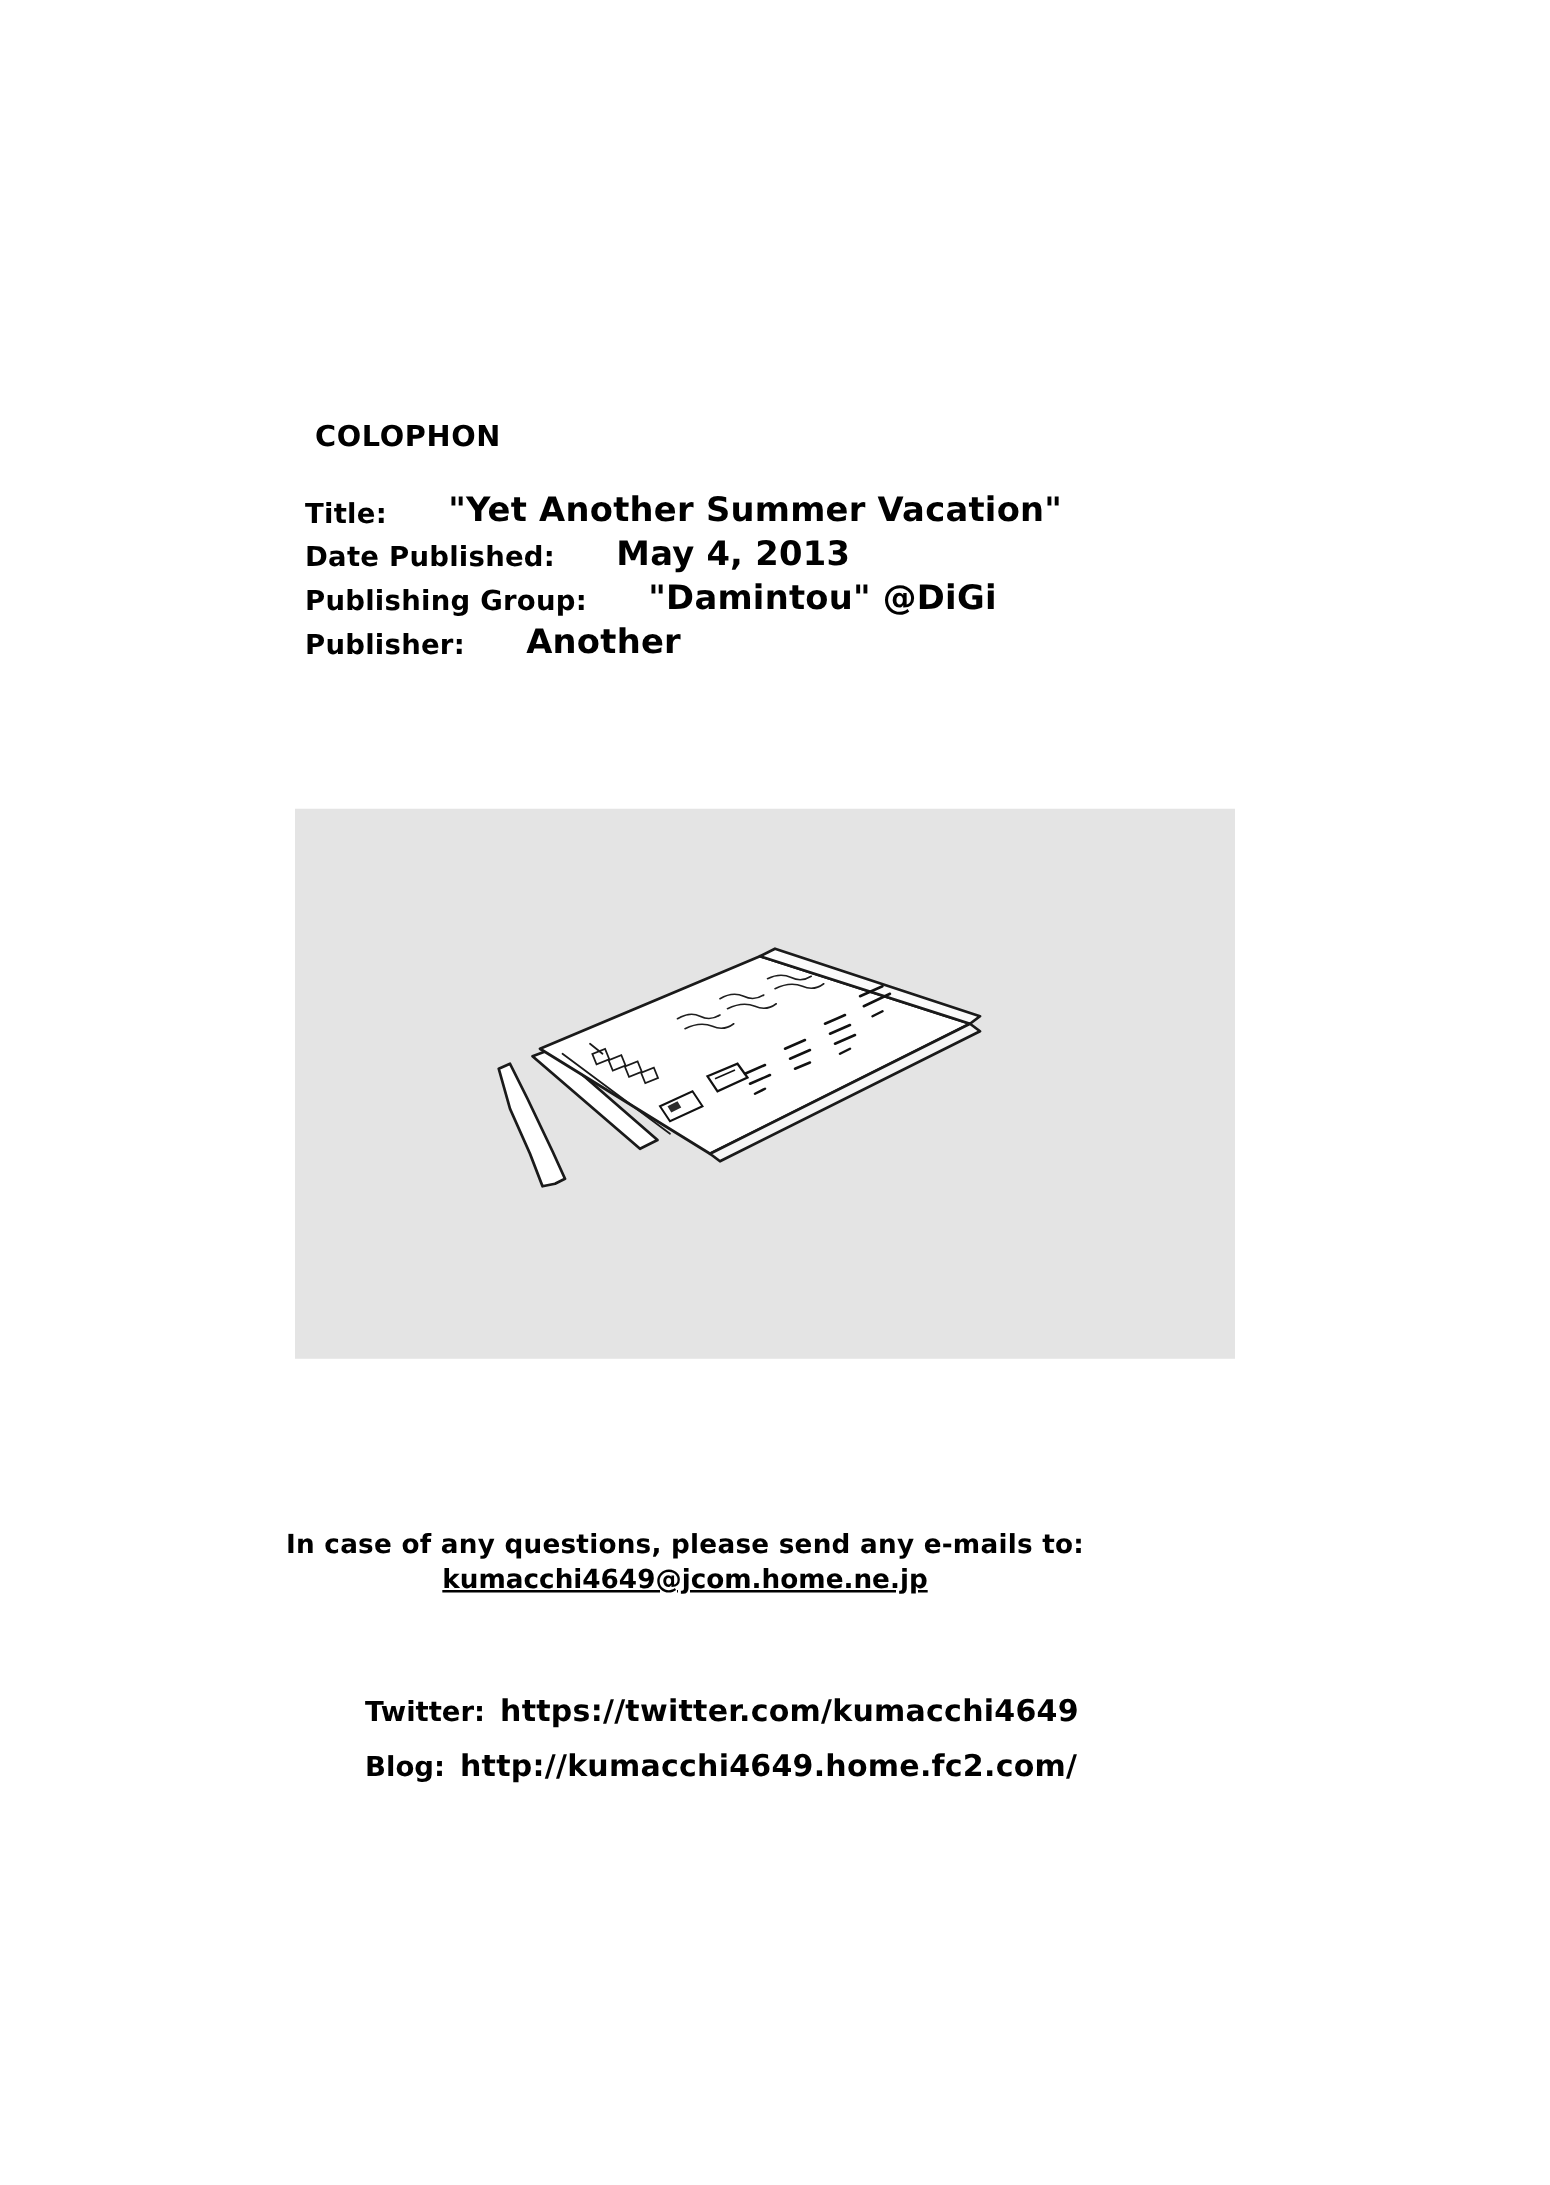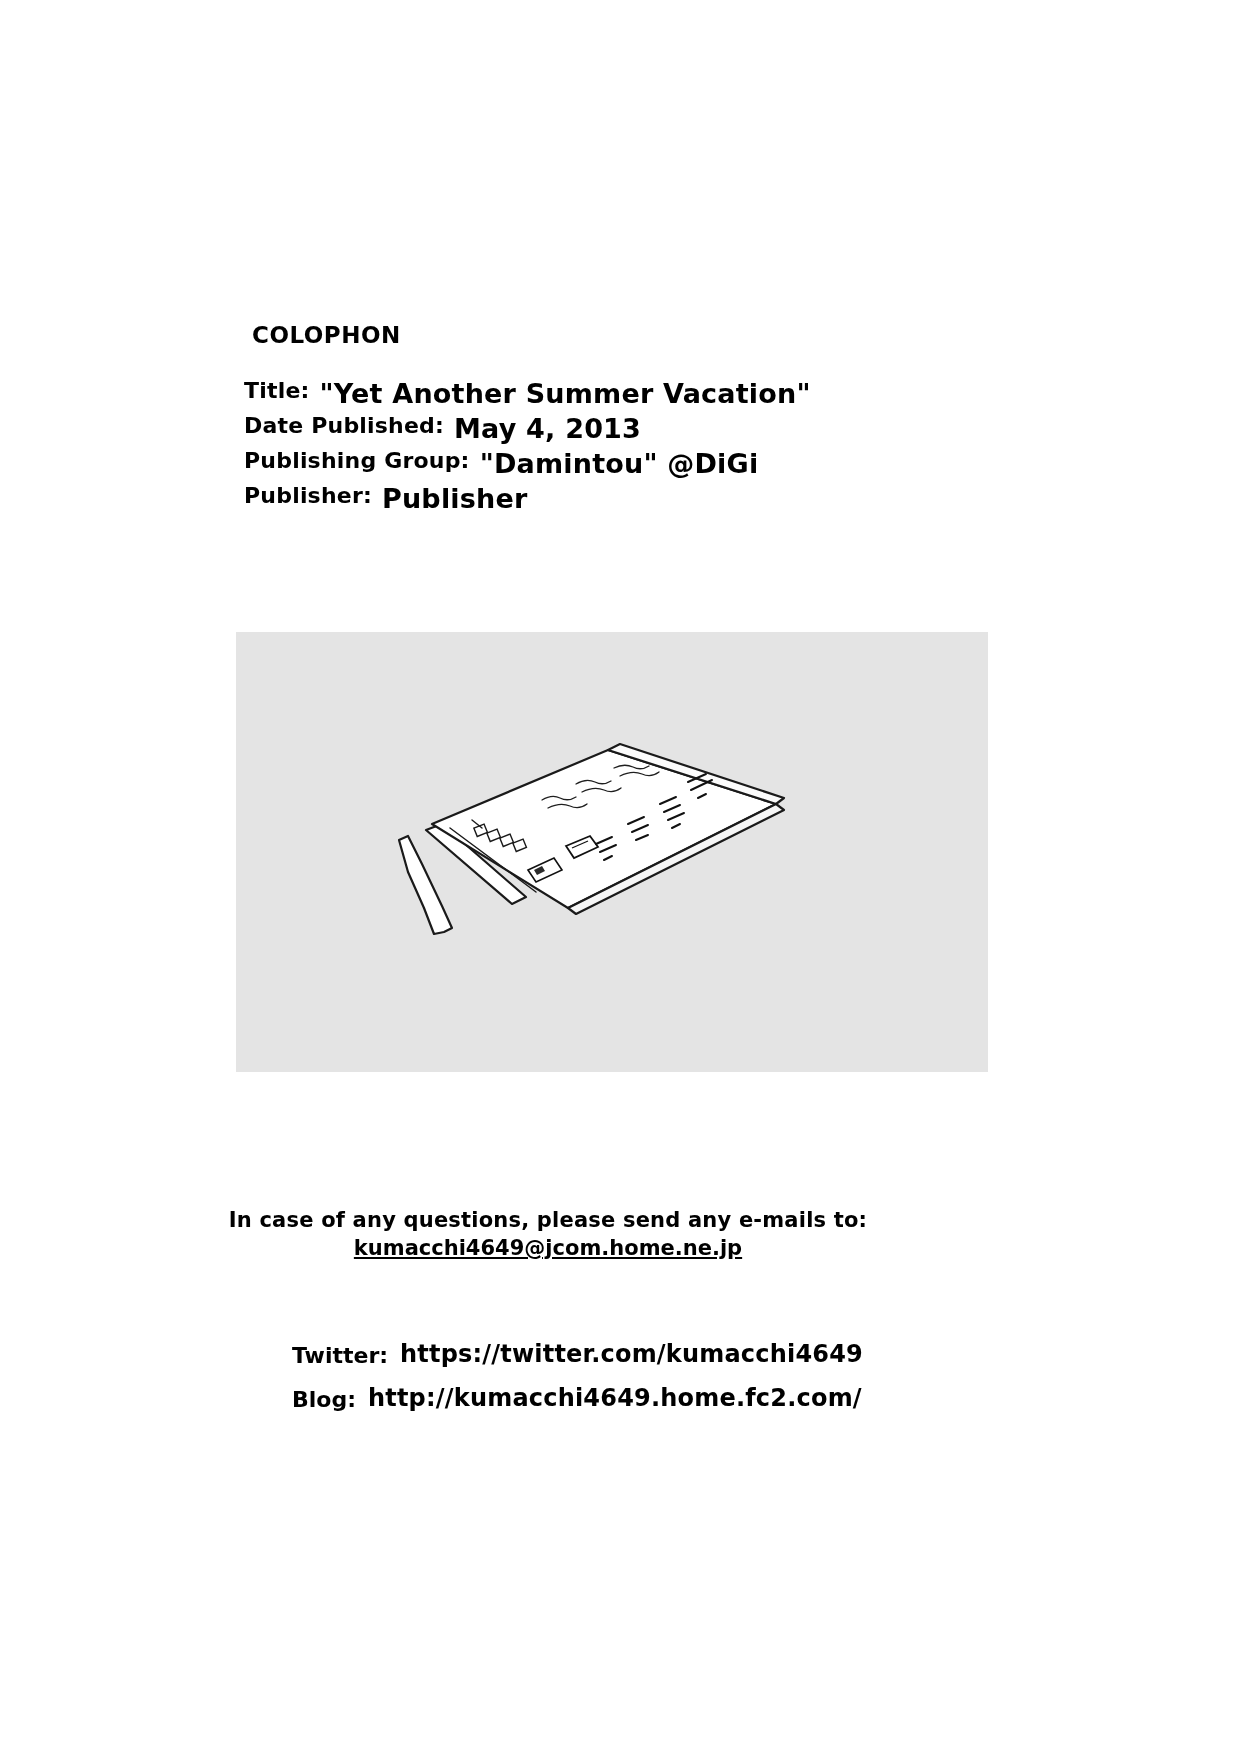--- a/index.html
+++ b/index.html
@@ -12,20 +12,21 @@
     background: #ffffff;
     font-family: "DejaVu Sans", sans-serif;
     color: #000000;
     position: relative;
     overflow: hidden;
   }
 
   .page {
     position: absolute;
     inset: 0;
+    margin-top: 15px;
   }
 
   
   .colophon-heading {
     position: absolute;
     left: 252px;
     top: 322px;
     font-size: 23px;
     font-weight: bold;
     letter-spacing: 0.5px;
@@ -33,23 +34,24 @@
 
   
   .meta-block {
     position: absolute;
     left: 244px;
     top: 378px;
     width: 800px;
   }
   .meta-row {
     display: flex;
-    align-items: flex-start;
+    align-items: flex-end;
     margin-bottom: 4px;
     white-space: nowrap;
+    gap: 39px;
   }
   .meta-label {
     font-size: 22px;
     font-weight: bold;
     letter-spacing: 0.2px;
   }
   .meta-value {
     font-size: 27px;
     font-weight: bold;
     margin-left: 10px;
@@ -137,21 +139,21 @@
     <div class="meta-row">
       <span class="meta-label">Date Published:</span>
       <span class="meta-value">May 4, 2013</span>
     </div>
     <div class="meta-row">
       <span class="meta-label">Publishing Group:</span>
       <span class="meta-value">"Damintou" @DiGi</span>
     </div>
     <div class="meta-row">
       <span class="meta-label">Publisher:</span>
-      <span class="meta-value">Publisher</span>
+      <span class="meta-value">Another</span>
     </div>
   </div>
 
   <div class="image-panel">
     <svg class="doujin-svg" viewBox="0 0 752 440" xmlns="http://www.w3.org/2000/svg">
       <g fill="#ffffff" stroke="#1a1a1a" stroke-width="2.2" stroke-linejoin="round" stroke-linecap="round">
 
         <path d="M163 208 L172 204 L186 232 L206 274 L216 296 L208 300 L198 302 L188 276 L172 240 Z"></path>
 
         <path d="M190 198 L206 192 L290 265 L276 272 Z"></path>

